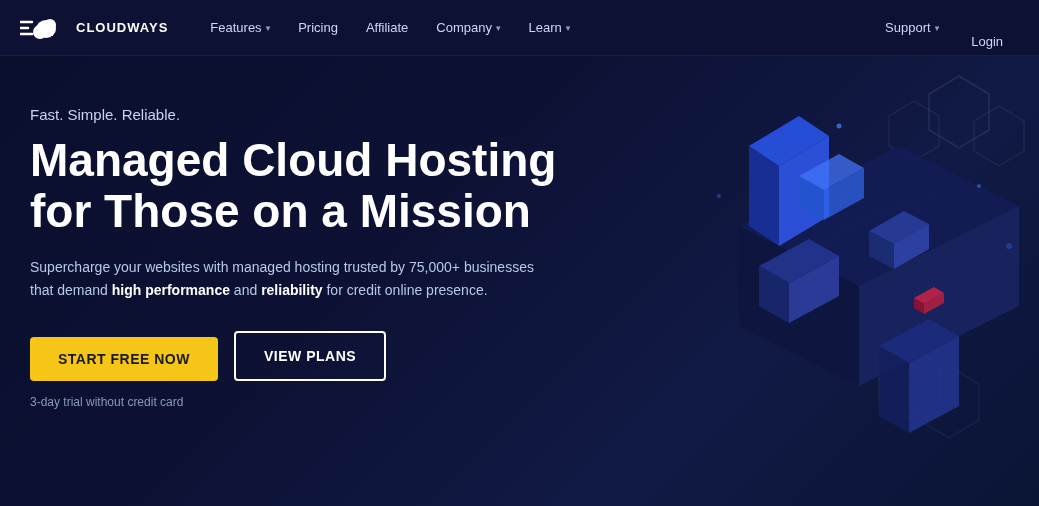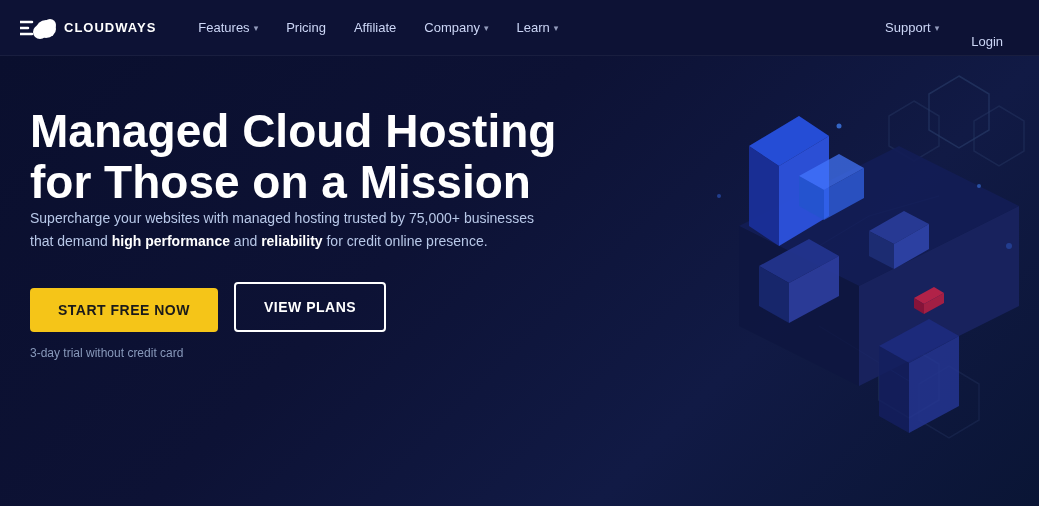--- a/index.html
+++ b/index.html
@@ -22,21 +22,21 @@
       height: 56px;
       background-color: #0d1235;
       position: relative;
       z-index: 10;
       border-bottom: 1px solid rgba(255,255,255,0.05);
     }
 
     .logo-area {
       display: flex;
       align-items: center;
-      gap: 8px;
+      gap: 20px;
       margin-right: 30px;
       text-decoration: none;
       text-align: center;
     }
 
     .logo-icon {
       width: 36px;
       height: 28px;
     }
 
@@ -127,20 +127,21 @@
       font-size: 15px;
       color: #c8d4f0;
       margin-bottom: 12px;
       font-weight: 400;
     }
 
     .hero-title {
       font-size: 46px;
       font-weight: 800;
       line-height: 1.1;
+      margin-bottom: 20px;
       color: #ffffff;
     }
 
     .hero-description {
       font-size: 14px;
       color: #b8c8e8;
       line-height: 1.6;
       max-width: 520px;
       margin-bottom: 30px;
     }
@@ -308,20 +309,21 @@
     <polygon points="395,252 395,262 405,268 405,258" fill="#991133" opacity="0.85"></polygon>
     <polygon points="405,258 425,247 425,257 405,268" fill="#bb1f3f" opacity="0.85"></polygon>
 
     <circle cx="320" cy="80" r="2.5" fill="#4488ff" opacity="0.7"></circle>
     <circle cx="460" cy="140" r="2" fill="#4488ff" opacity="0.5"></circle>
     <circle cx="490" cy="200" r="3" fill="#3366dd" opacity="0.4"></circle>
     <circle cx="200" cy="150" r="2" fill="#3366dd" opacity="0.5"></circle>
   </svg>
 
   <div class="hero-content">
+    <p class="hero-subtitle">Fast. Simple. Reliable.</p>
     <h1 class="hero-title">
       Managed Cloud Hosting<br>for Those on a Mission
     </h1>
     <p class="hero-description">
       <span>Supercharge your websites with managed hosting trusted by 75,000+ businesses that demand </span><strong>high performance</strong><span> and </span><strong>reliability</strong><span> for credit online presence.</span>
     </p>
 
     <div class="hero-buttons">
       <button class="btn-start-free">START FREE NOW</button>
       <button class="btn-view-plans">VIEW PLANS</button>

